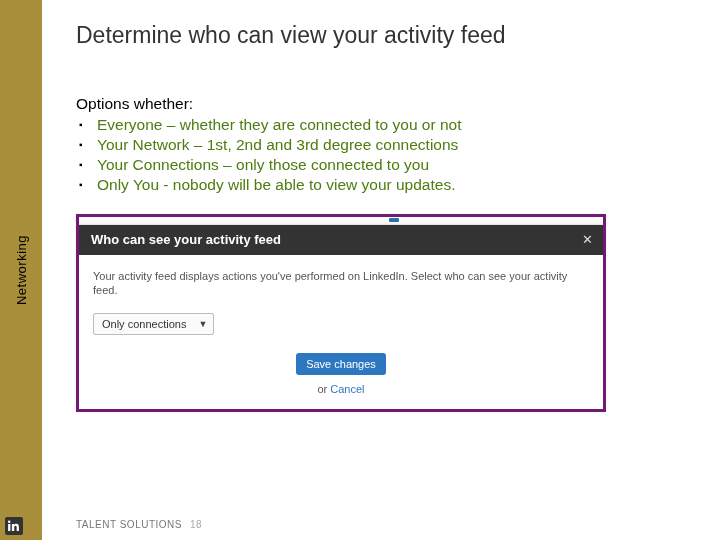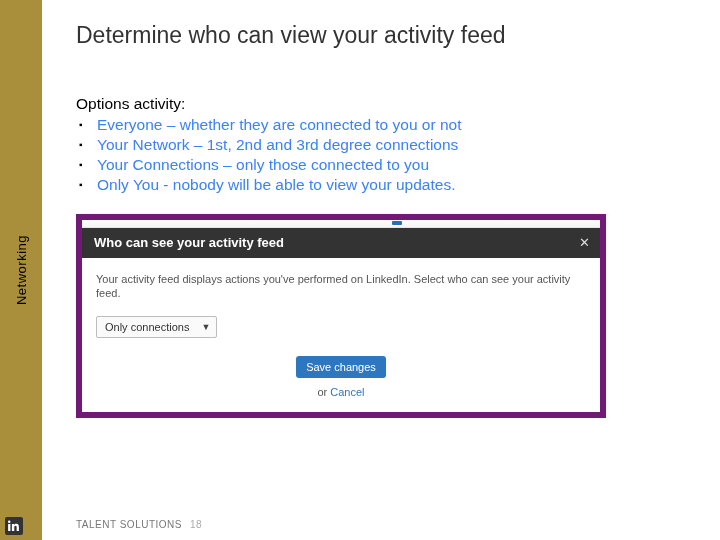--- a/index.html
+++ b/index.html
@@ -6,24 +6,24 @@
   body { width: 720px; height: 540px; font-family: Arial, Helvetica, sans-serif; background: #fff; position: relative; overflow: hidden; }
   .slide { width: 720px; height: 540px; position: relative; display: flex; }
   .sidebar { width: 42px; height: 540px; background: #a98e3c; flex-shrink: 0; position: relative; }
   .sidebar-label { position: absolute; left: 21px; top: 270px; transform: translate(-50%,-50%) rotate(-90deg); color: #000; font-size: 13px; white-space: nowrap; letter-spacing: 0.5px; }
   .linkedin-logo { position: absolute; left: 5px; bottom: 5px; width: 18px; height: 18px; background: #333; border-radius: 2px; display: flex; align-items: center; justify-content: center; }
   .linkedin-logo svg { width: 12px; height: 12px; fill: #fff; }
   .content { flex: 1; padding: 22px 34px 0 34px; position: relative; height: 540px; }
   .title { font-size: 23px; font-weight: 400; color: #333; margin-bottom: 46px; }
   .intro { font-size: 15.5px; color: #000; margin-bottom: 2px; }
   ul.bullets { list-style: none; padding-left: 3px; margin-bottom: 18px; }
-  ul.bullets li { font-size: 15.5px; color: #3b82f6; line-height: 1.3; position: relative; padding-left: 18px; }
+  ul.bullets li { font-size: 15.5px; color: #4d7c0f; line-height: 1.3; position: relative; padding-left: 18px; }
   ul.bullets li:before { content: "▪"; position: absolute; left: 0; top: 0; font-size: 10px; line-height: 1.9; color: #000; }
 
-  .modal-shot { width: 530px; border: 6px solid #701a75; position: relative; margin-top: 10px; box-shadow: 0 0 2px rgba(0,0,0,0.08); }
+  .modal-shot { width: 530px; border: 3px solid #701a75; position: relative; margin-top: 10px; box-shadow: 0 0 2px rgba(0,0,0,0.08); }
   .modal-top-deco { height: 8px; background: linear-gradient(to bottom,#fdfdfd,#f5f5f5); border-bottom: 1px solid #e5e5e5; position: relative; }
   .modal-top-deco .mini { position: absolute; top: 1px; height: 4px; border-radius: 1px; }
   .mini.blue { left: 310px; width: 10px; background: #2b6fb3; }
   .modal-header { background: #333; color: #fff; padding: 7px 10px 8px 12px; display: flex; justify-content: space-between; align-items: center; }
   .modal-header-title { font-size: 13px; font-weight: 600; }
   .close-x { cursor: pointer; font-size: 13px; color: #ddd; }
   .modal-body { padding: 14px 14px 4px 14px; background: #fff; }
   .modal-desc { font-size: 11px; color: #555; line-height: 1.3; margin-bottom: 16px; }
   .dropdown { display: inline-flex; align-items: center; border: 1px solid #bdbdbd; background: #fafafa; padding: 4px 6px 4px 8px; font-size: 11px; color: #333; border-radius: 2px; cursor: pointer; }
   .dropdown .arrow { margin-left: 12px; font-size: 9px; color: #444; }
@@ -45,21 +45,21 @@
     <div class="linkedin-logo">
       <svg viewBox="0 0 24 24">
           <path d="M4.98 3.5C4.98 4.88 3.88 6 2.5 6S0 4.88 0 3.5 1.12 1 2.5 1s2.48 1.12 2.48 2.5zM.24 8h4.52v14H.24V8zm7.52 0h4.33v1.92h.06c.6-1.14 2.07-2.34 4.26-2.34 4.56 0 5.4 3 5.4 6.9V22h-4.52v-6.66c0-1.59-.03-3.63-2.21-3.63-2.22 0-2.56 1.73-2.56 3.52V22H7.76V8z"></path>
         </svg>
     </div>
   </div>
 
   <div class="content">
     <h1 class="title">Determine who can view your activity feed</h1>
 
-    <p class="intro">Options activity:</p>
+    <p class="intro">Options whether:</p>
     <ul class="bullets">
       <li>Everyone – whether they are connected to you or not</li>
       <li>Your Network – 1st, 2nd and 3rd degree connections</li>
       <li>Your Connections – only those connected to you</li>
       <li>Only You - nobody will be able to view your updates.</li>
     </ul>
 
     <div class="modal-shot">
       <div class="modal-top-deco">
         <span class="mini blue"></span>

